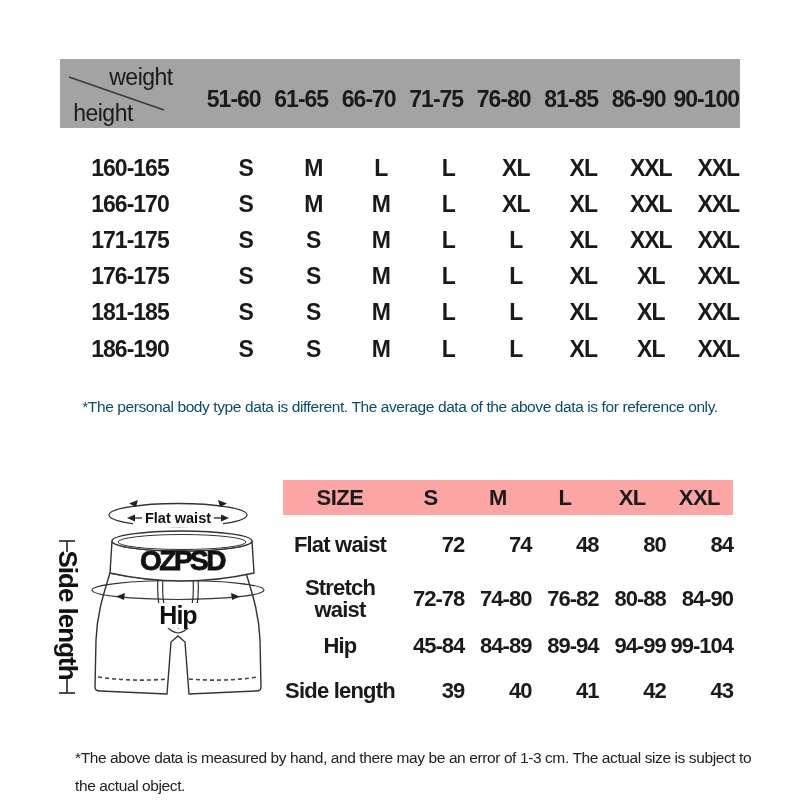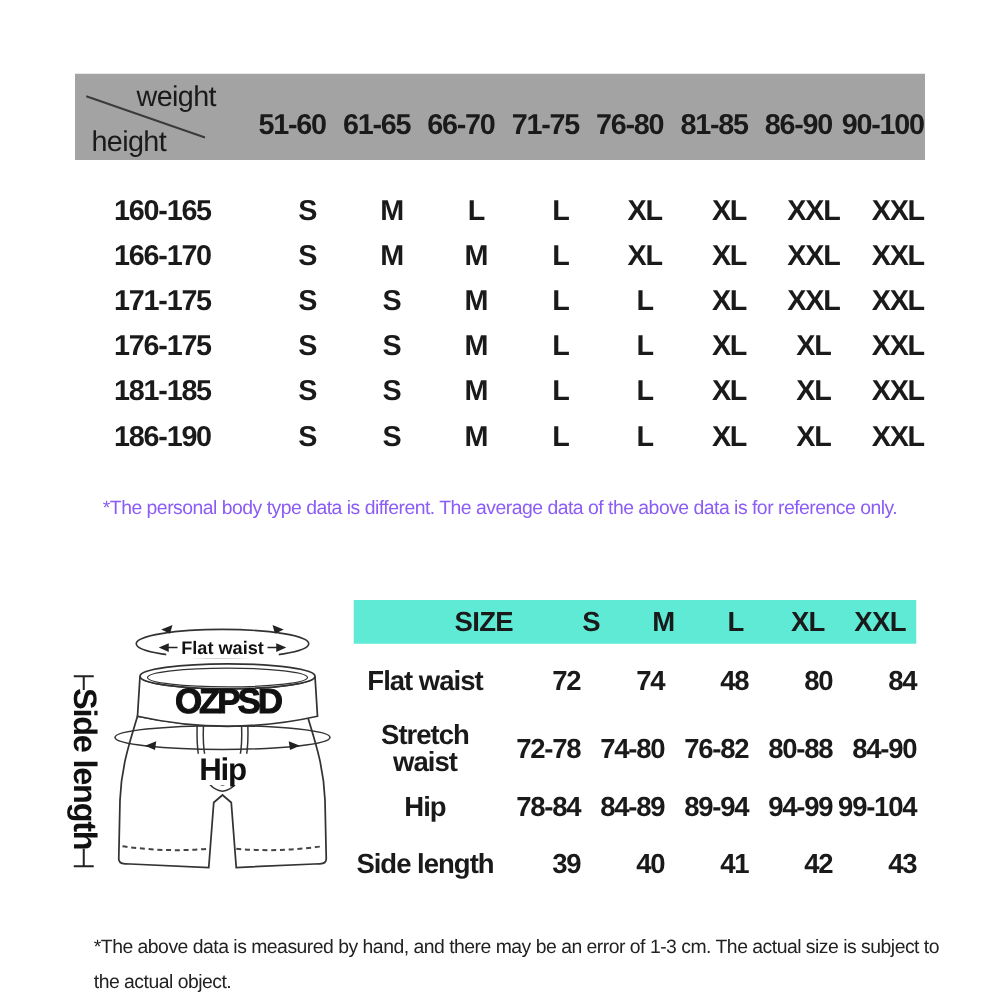--- a/index.html
+++ b/index.html
@@ -18,30 +18,30 @@
   .corner .w{position:absolute;left:40px;top:5px;width:82px;text-align:center;
              font-size:23px;letter-spacing:-0.5px;}
   .corner .h{position:absolute;left:2px;top:41px;width:82px;text-align:center;
              font-size:23px;letter-spacing:-0.5px;}
   .chart-body{margin-top:22px;}
   .crow{display:grid;grid-template-columns:140px repeat(8,1fr);height:36.2px;
         align-items:center;gap:24px;}
   .crow .rl,.crow .cv{text-align:center;font-size:23px;font-weight:600;letter-spacing:-1px;}
   
   .note1{position:absolute;top:398px;left:0;width:800px;text-align:center;
-         font-size:15.5px;letter-spacing:-0.4px;color:#8b5cf6;white-space:nowrap;}
+         font-size:15.5px;letter-spacing:-0.4px;color:#0c4a6e;white-space:nowrap;}
   .note2{position:absolute;top:744px;left:75px;font-size:15.5px;letter-spacing:-0.4px;
          color:#222;line-height:27.5px;white-space:nowrap;}
   .note2 span{display:block;}
   
   .diagram{position:absolute;left:30px;top:495px;width:260px;height:220px;}
   
   .mtable{position:absolute;left:283px;top:480px;width:450px;}
-  .mhead{height:35px;background:#5eead4;display:grid;grid-template-columns:114px repeat(5,1fr);
-         align-items:center;padding-left:47px;}
+  .mhead{height:35px;background:#fca5a5;display:grid;grid-template-columns:114px repeat(5,1fr);
+         align-items:center;}
   .mhead div{text-align:center;font-size:22px;font-weight:600;letter-spacing:-0.5px;}
   .mrow{display:grid;grid-template-columns:114px repeat(5,1fr);align-items:center;}
   .mrow .ml{text-align:center;font-size:22px;font-weight:700;letter-spacing:-0.8px;line-height:1.0;}
   .mrow .mv{text-align:right;font-size:22px;font-weight:600;letter-spacing:-1px;}
   .r1{height:60px;} .r2{height:48px;} .r3{height:45px;} .r4{height:46px;}
 </style>
 </head>
 <body>
 
 <div class="canvas">
@@ -208,21 +208,21 @@
     <div class="mrow r2">
       <div class="ml">Stretch waist</div>
       <div class="mv">72-78</div>
       <div class="mv">74-80</div>
       <div class="mv">76-82</div>
       <div class="mv">80-88</div>
       <div class="mv">84-90</div>
     </div>
     <div class="mrow r3">
       <div class="ml">Hip</div>
-      <div class="mv">78-84</div>
+      <div class="mv">45-84</div>
       <div class="mv">84-89</div>
       <div class="mv">89-94</div>
       <div class="mv">94-99</div>
       <div class="mv">99-104</div>
     </div>
     <div class="mrow r4">
       <div class="ml">Side length</div>
       <div class="mv">39</div>
       <div class="mv">40</div>
       <div class="mv">41</div>

